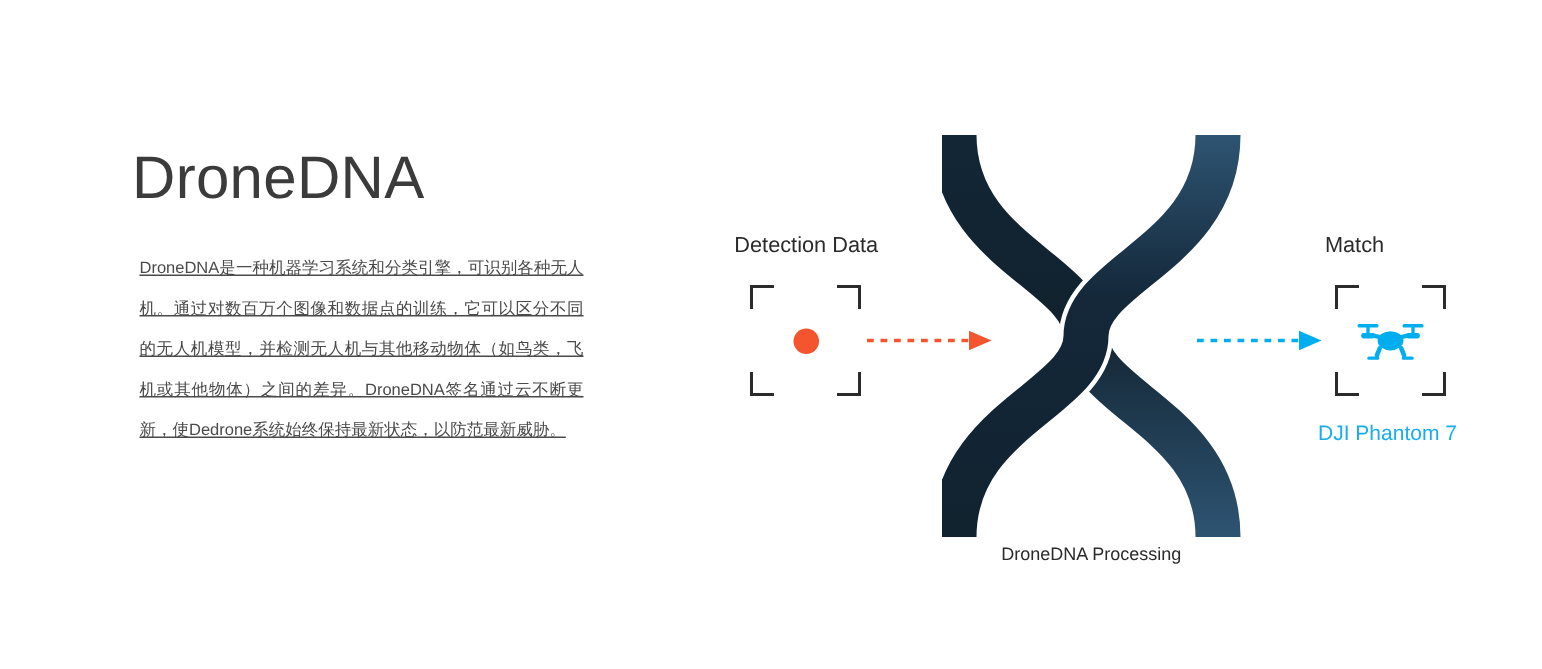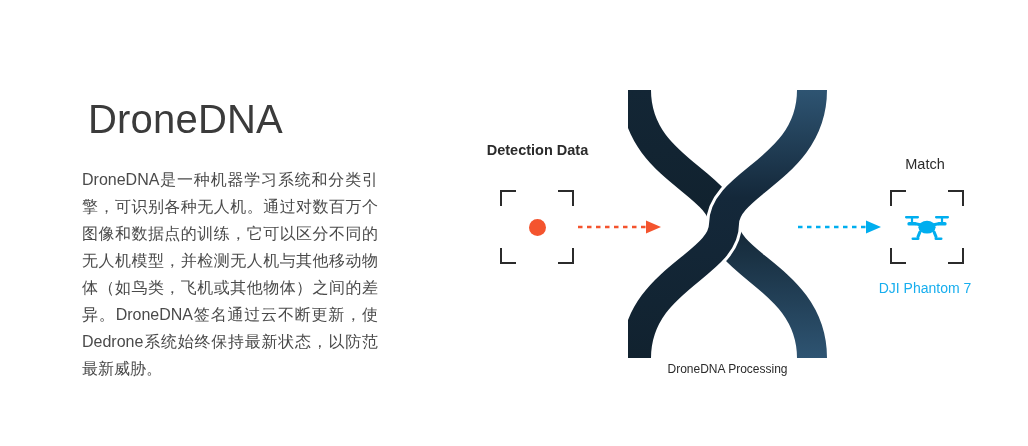--- a/index.html
+++ b/index.html
@@ -26,47 +26,48 @@
   .page-title {
     font-size: 40px;
     font-weight: 400;
     color: #3b3b3b;
     letter-spacing: 0.2px;
     line-height: 1.05;
     margin: 0 0 26px 12px;
     white-space: nowrap;
   }
   .body-copy {
-    font-size: 16px;
+    font-size: 11px;
     line-height: 27px;
     color: #4a4a4a;
-    margin: 6px;
+    margin: 17px;
     text-align: justify;
     text-justify: inter-character;
     width: 296px;
+    text-decoration: underline;
   }
 
   
   .diagram {
     position: absolute;
     left: 460px;
     top: 90px;
     width: 540px;
     height: 300px;
   }
 
   .stage-label {
     position: absolute;
     font-size: 14.5px;
     color: #2b2b2b;
     white-space: nowrap;
     text-align: center;
   }
-  .label-detection { left: 0px;   top: 52px;  width: 155px; font-weight: bold; }
-  .label-match     { left: 400px; top: 66px;  width: 130px; }
+  .label-detection { left: 0px;   top: 66px;  width: 155px; }
+  .label-match     { left: 378px; top: 66px;  width: 130px; }
   .label-process   { left: 135px; top: 272px; width: 265px; font-size: 12px; }
 
   
   .frame {
     position: absolute;
     width: 74px;
     height: 74px;
   }
   .frame-detection { left: 40px;  top: 100px; }
   .frame-match     { left: 430px; top: 100px; }

